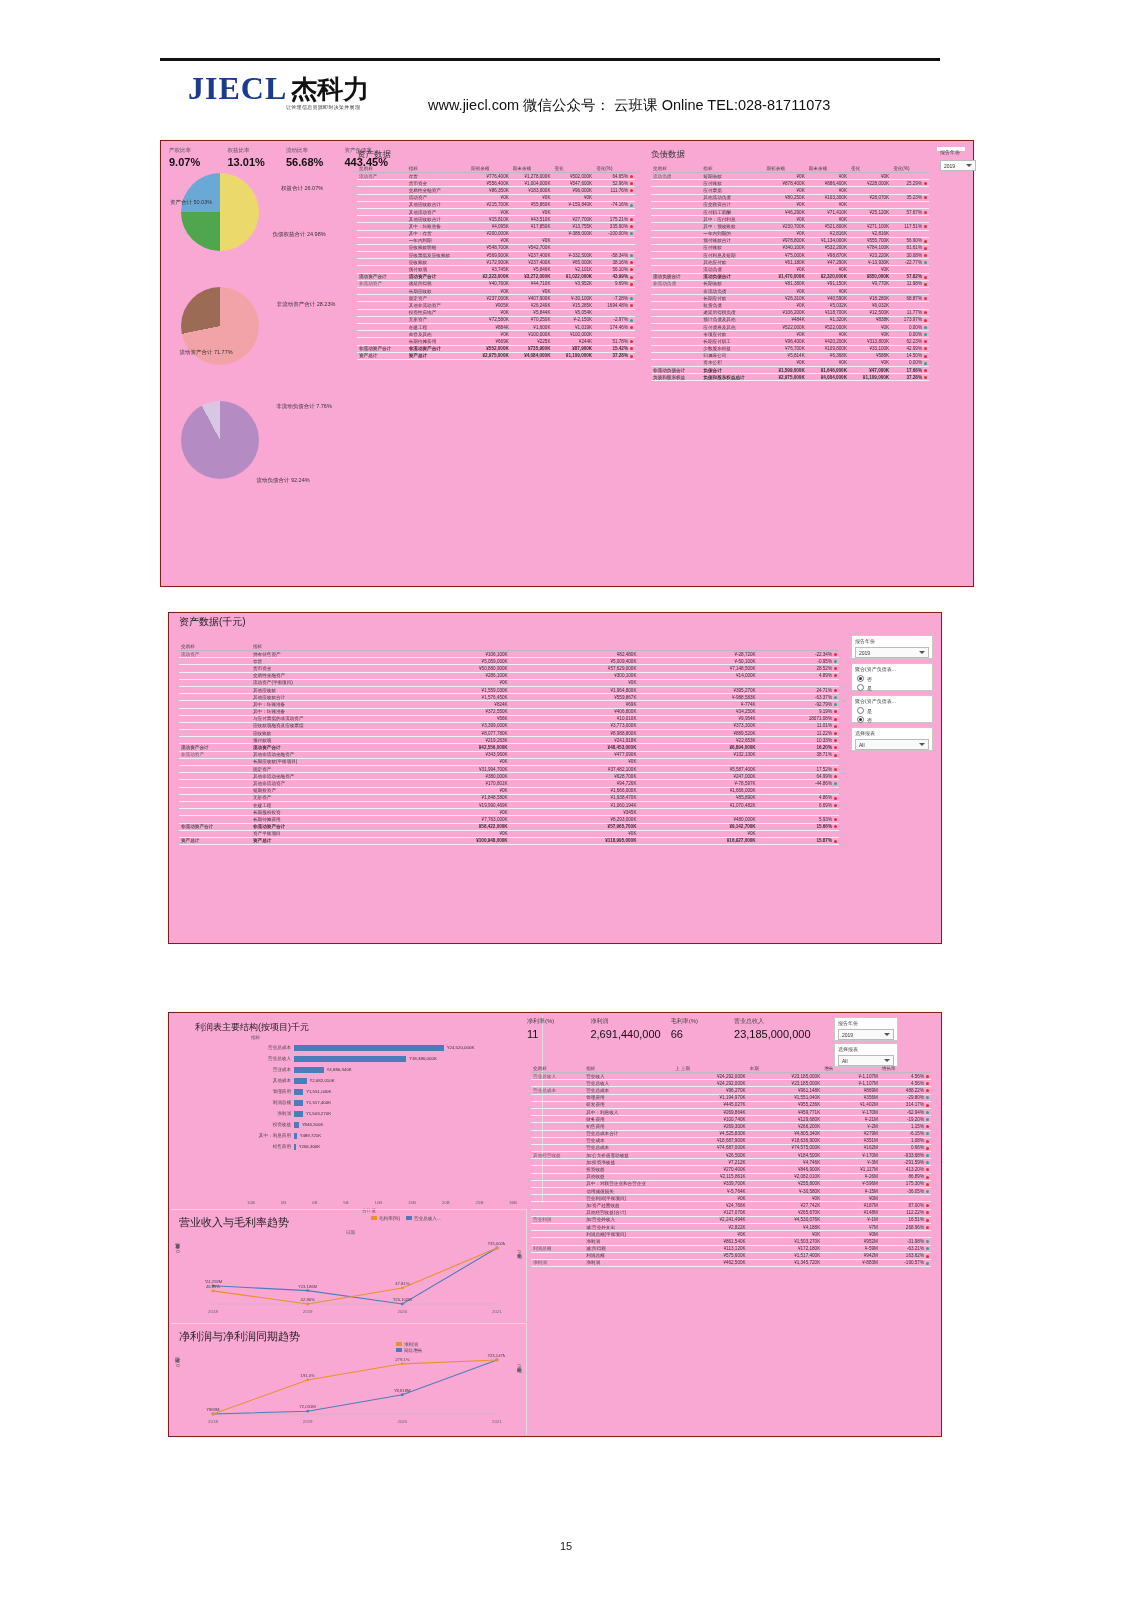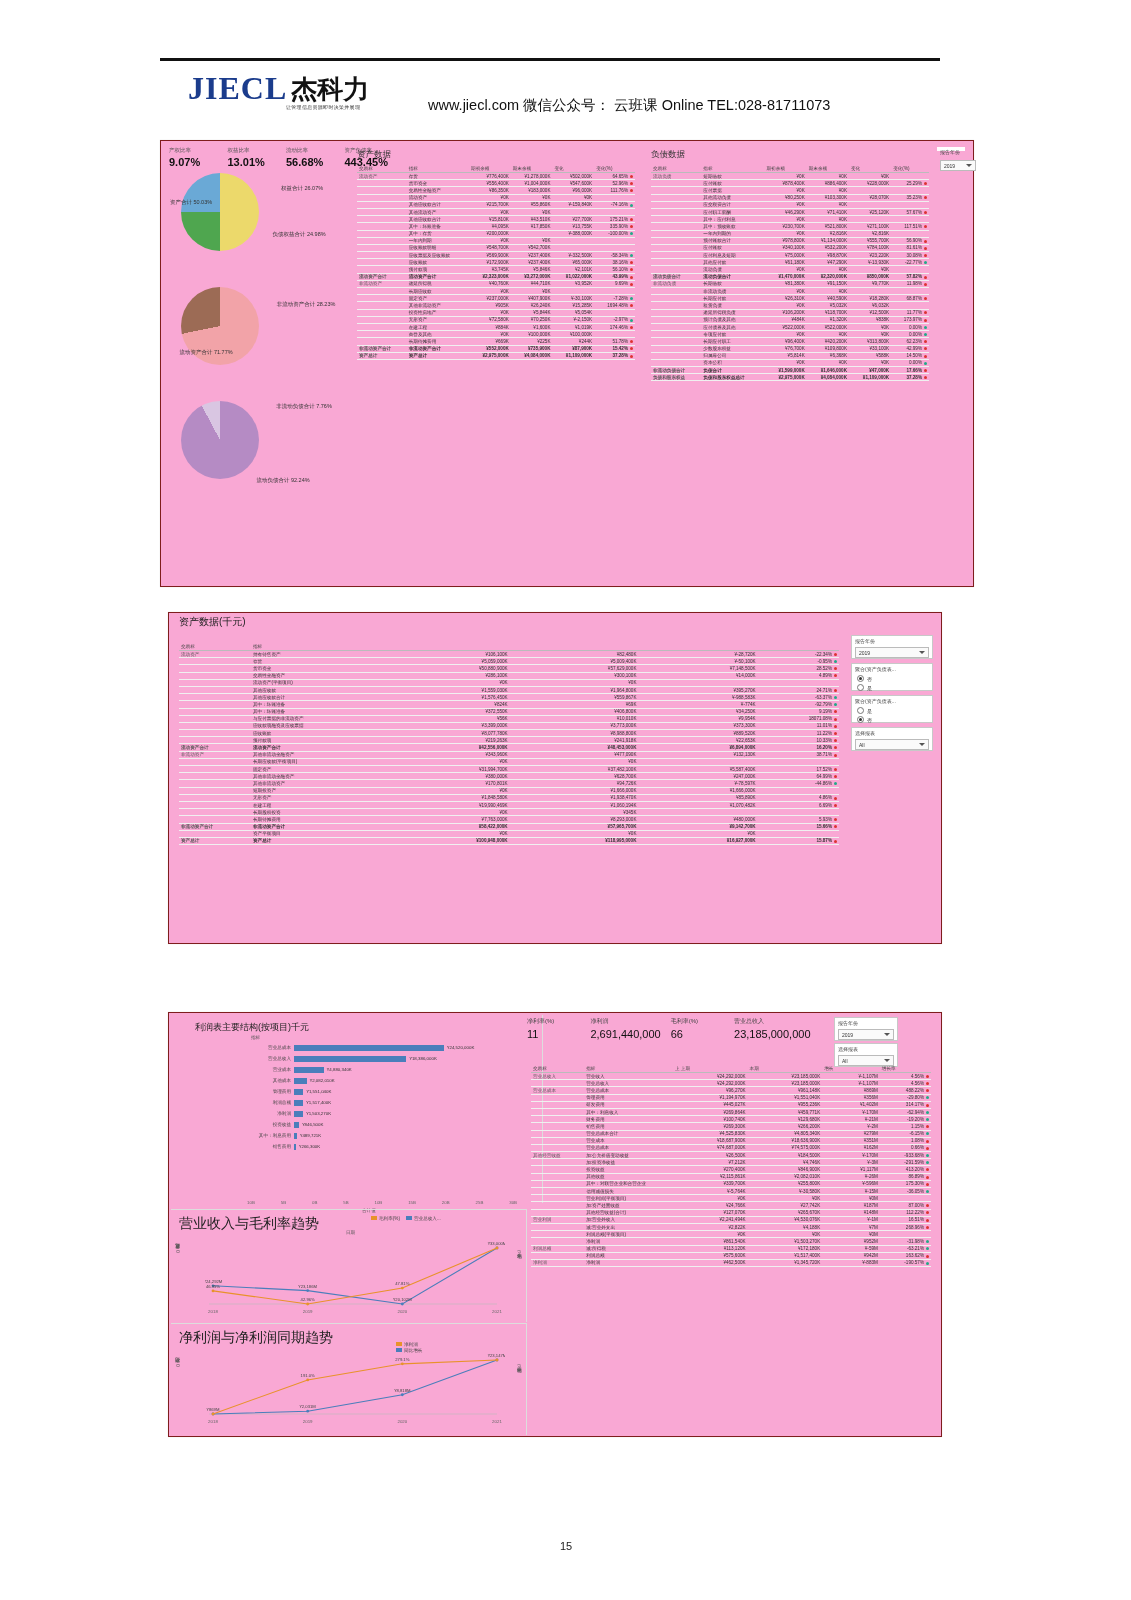--- a/index.html
+++ b/index.html
@@ -66,21 +66,21 @@
   .bar{height:6.5px;background:#4a7ebb;}
   .bar-val{font-size:4.4px;color:#333;margin-left:3px;white-space:nowrap;}
   .axis{position:absolute;left:60px;top:185px;width:270px;display:flex;justify-content:space-between;font-size:4.4px;color:#666;}
 
   .kpi4{position:absolute;left:358px;top:4px;width:300px;display:flex;}
   .kpi4 .k{width:75px;}
   .kpi4 .kl{font-size:6px;color:#444;}
   .kpi4 .kv{font-size:11px;color:#111;margin-top:2px;}
 
   .linechart{position:absolute;border-top:1px solid #ddd;}
-  .lc-title{position:absolute;font-size:14px;color:#222;}
+  .lc-title{position:absolute;font-size:11px;color:#222;}
   .legend{display:flex;gap:6px;font-size:4.6px;color:#444;align-items:center;}
   .lg-box{width:6px;height:4px;display:inline-block;margin-right:2px;}
 
   .pagenum{position:absolute;left:560px;top:1540px;font-size:11px;color:#222;}
   svg{display:block;}
 </style>
 </head>
 <body>
 
 <div class="page">

